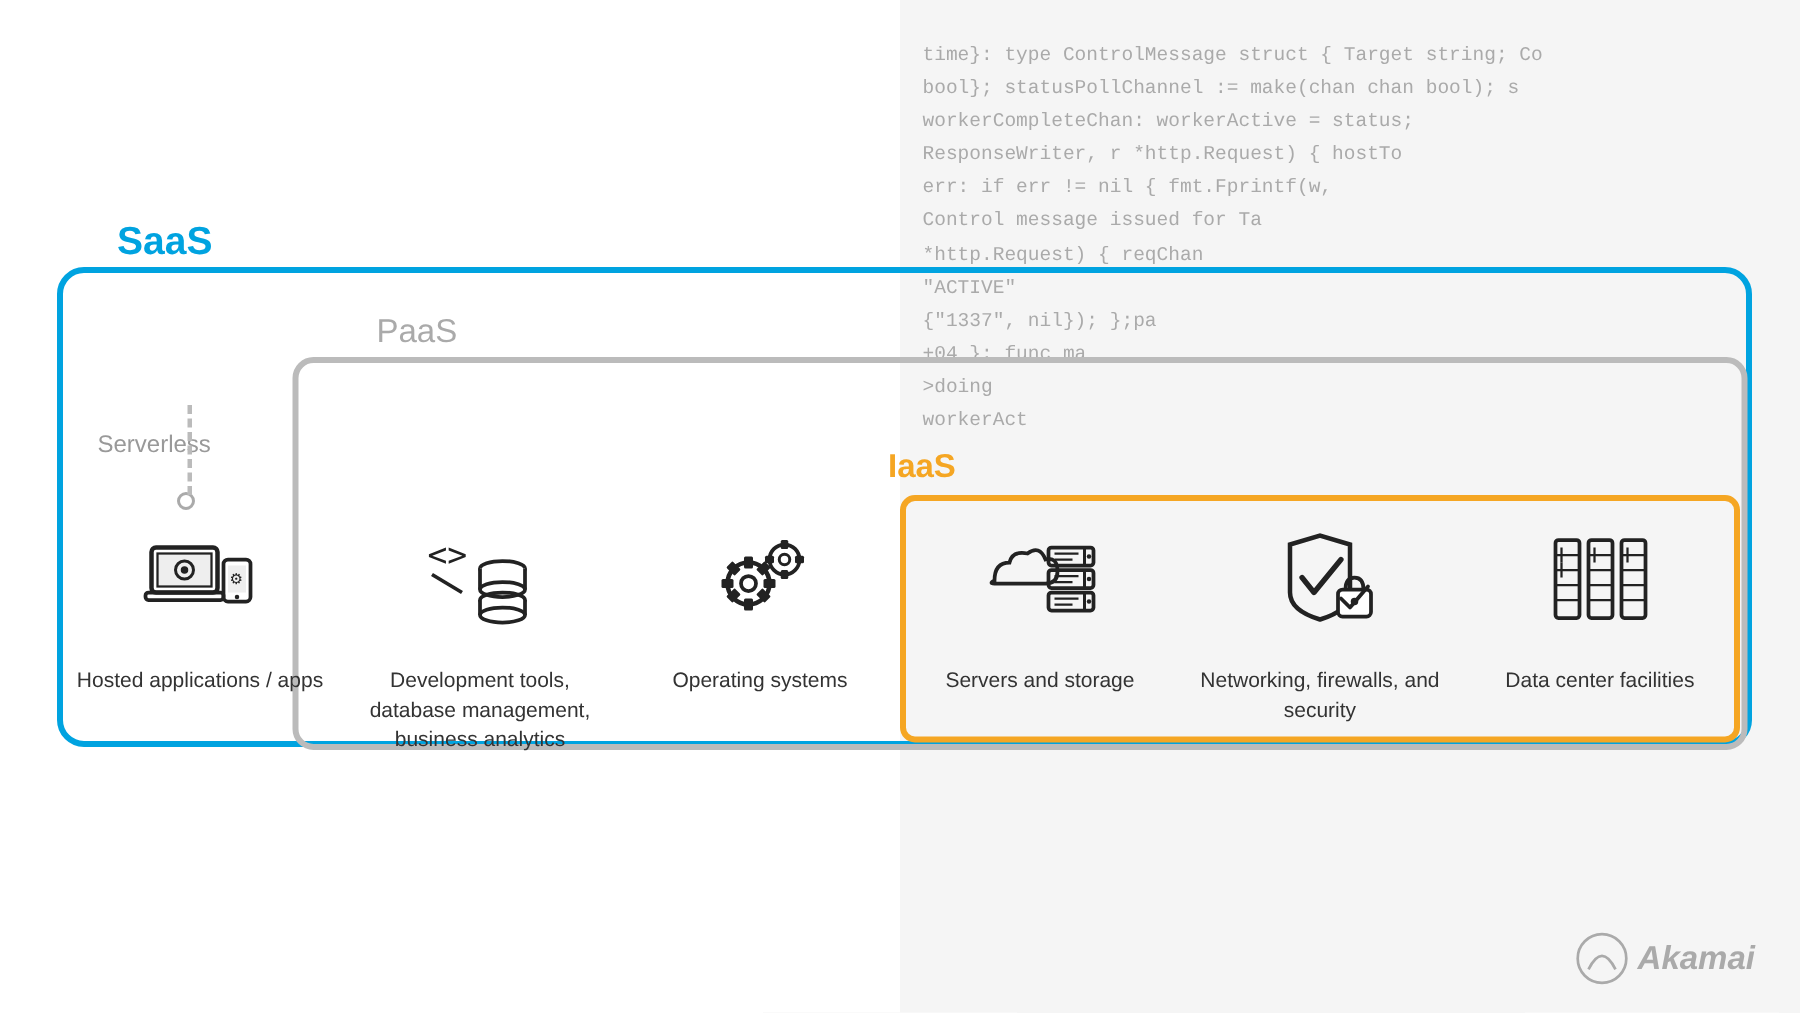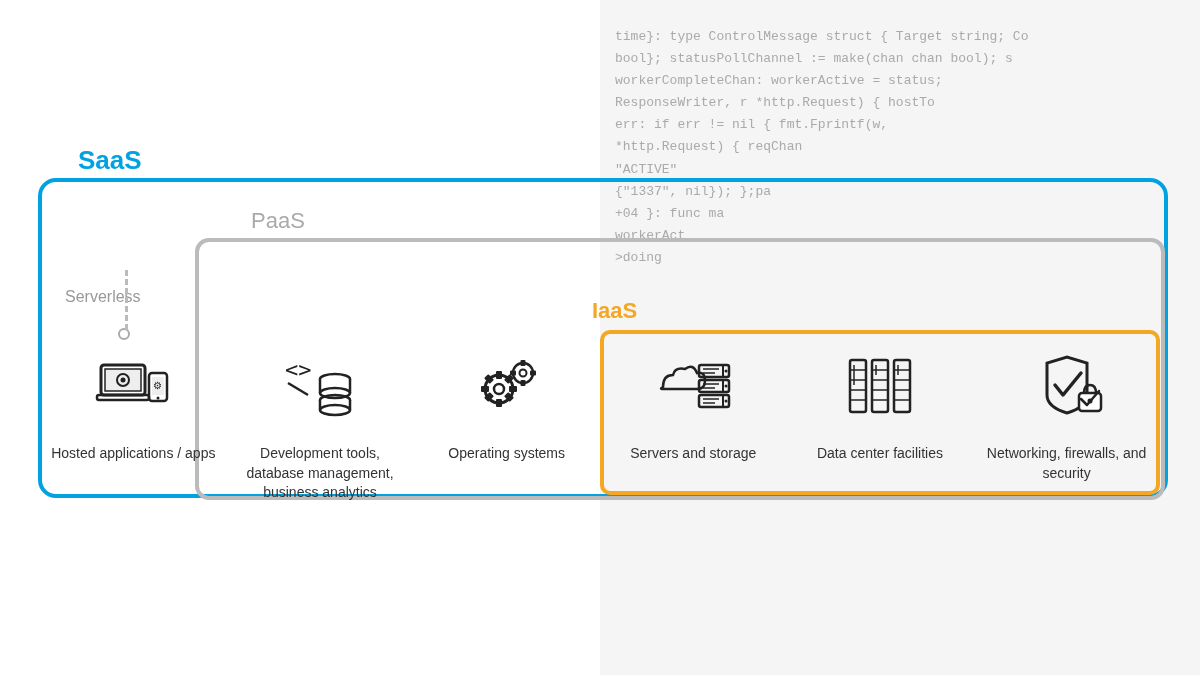--- a/index.html
+++ b/index.html
@@ -211,26 +211,27 @@
 </head>
 <body>
 
 <div class="code-bg">
   <div class="code-text" id="code-lines">
       <div>time}: type ControlMessage struct { Target string; Co</div>
       <div>bool}; statusPollChannel := make(chan chan bool); s</div>
       <div>     workerCompleteChan: workerActive = status;</div>
       <div>     ResponseWriter, r *http.Request) { hostTo</div>
       <div>          err: if err != nil { fmt.Fprintf(w,</div>
+      <div>               Control message issued for Ta</div>
       <div>               *http.Request) { reqChan</div>
       <div>                    "ACTIVE"</div>
       <div>     {"1337", nil}); };pa</div>
       <div>     +04 }: func ma</div>
+      <div>               &gt;doing</div>
       <div>          workerAct</div>
-      <div>               &gt;doing</div>
     </div>
 </div>
 
 <div class="main">
 
   <div class="saas-bracket"></div>
 
   <div class="paas-bracket"></div>
 
   <div class="iaas-bracket"></div>
@@ -335,20 +336,37 @@
     <line x1="50" y1="54" x2="66" y2="54" stroke="#222" stroke-width="1.5"></line>
     <line x1="50" y1="58" x2="62" y2="58" stroke="#222" stroke-width="1.5"></line>
   </svg>
         </div>
         <div class="col-label">Servers and storage</div>
       </div>
       <div class="col">
         <div class="col-icon">
           <svg viewBox="0 0 80 80" fill="none" xmlns="http://www.w3.org/2000/svg" class="icon">
 
+    <path d="M20 18 L20 50 Q20 62 40 68 Q60 62 60 50 L60 18 L40 12 Z" stroke="#222" stroke-width="3" fill="none"></path>
+
+    <polyline points="28,40 36,50 54,28" stroke="#222" stroke-width="3.5" fill="none" stroke-linecap="round" stroke-linejoin="round"></polyline>
+
+    <rect x="52" y="48" width="22" height="18" rx="3" stroke="#222" stroke-width="2.5" fill="white"></rect>
+    <path d="M57 48 Q57 40 63 40 Q69 40 69 48" stroke="#222" stroke-width="2.5" fill="none"></path>
+    <circle cx="63" cy="56" r="2.5" fill="#222"></circle>
+
+    <polyline points="54,54 60,60 72,46" stroke="#222" stroke-width="2.5" fill="none" stroke-linecap="round" stroke-linejoin="round"></polyline>
+  </svg>
+        </div>
+        <div class="col-label">Networking, firewalls, and security</div>
+      </div>
+      <div class="col">
+        <div class="col-icon">
+          <svg viewBox="0 0 80 80" fill="none" xmlns="http://www.w3.org/2000/svg" class="icon">
+
     <rect x="10" y="15" width="16" height="52" rx="2" stroke="#222" stroke-width="2.5" fill="none"></rect>
     <line x1="10" y1="25" x2="26" y2="25" stroke="#222" stroke-width="1.5"></line>
     <line x1="10" y1="35" x2="26" y2="35" stroke="#222" stroke-width="1.5"></line>
     <line x1="10" y1="45" x2="26" y2="45" stroke="#222" stroke-width="1.5"></line>
     <line x1="10" y1="55" x2="26" y2="55" stroke="#222" stroke-width="1.5"></line>
     <line x1="14" y1="20" x2="14" y2="30" stroke="#222" stroke-width="1.5"></line>
     <line x1="14" y1="30" x2="14" y2="40" stroke="#222" stroke-width="1.5"></line>
 
     <rect x="32" y="15" width="16" height="52" rx="2" stroke="#222" stroke-width="2.5" fill="none"></rect>
     <line x1="32" y1="25" x2="48" y2="25" stroke="#222" stroke-width="1.5"></line>
@@ -360,32 +378,22 @@
     <rect x="54" y="15" width="16" height="52" rx="2" stroke="#222" stroke-width="2.5" fill="none"></rect>
     <line x1="54" y1="25" x2="70" y2="25" stroke="#222" stroke-width="1.5"></line>
     <line x1="54" y1="35" x2="70" y2="35" stroke="#222" stroke-width="1.5"></line>
     <line x1="54" y1="45" x2="70" y2="45" stroke="#222" stroke-width="1.5"></line>
     <line x1="54" y1="55" x2="70" y2="55" stroke="#222" stroke-width="1.5"></line>
     <line x1="58" y1="20" x2="58" y2="30" stroke="#222" stroke-width="1.5"></line>
   </svg>
         </div>
         <div class="col-label">Data center facilities</div>
       </div>
-      <div class="col">
-        <div class="col-icon">
-          <svg viewBox="0 0 80 80" fill="none" xmlns="http://www.w3.org/2000/svg" class="icon">
-
-    <path d="M20 18 L20 50 Q20 62 40 68 Q60 62 60 50 L60 18 L40 12 Z" stroke="#222" stroke-width="3" fill="none"></path>
-
-    <polyline points="28,40 36,50 54,28" stroke="#222" stroke-width="3.5" fill="none" stroke-linecap="round" stroke-linejoin="round"></polyline>
-
-    <rect x="52" y="48" width="22" height="18" rx="3" stroke="#222" stroke-width="2.5" fill="white"></rect>
-    <path d="M57 48 Q57 40 63 40 Q69 40 69 48" stroke="#222" stroke-width="2.5" fill="none"></path>
-    <circle cx="63" cy="56" r="2.5" fill="#222"></circle>
-
-    <polyline points="54,54 60,60 72,46" stroke="#222" stroke-width="2.5" fill="none" stroke-linecap="round" stroke-linejoin="round"></polyline>
-  </svg>
-        </div>
-        <div class="col-label">Networking, firewalls, and security</div>
-      </div>
     </div>
 
+  <div class="akamai-logo">
+    <svg class="akamai-logo-icon" viewBox="0 0 40 40" fill="none" xmlns="http://www.w3.org/2000/svg">
+      <circle cx="20" cy="20" r="18" stroke="#aaaaaa" stroke-width="2" fill="none"></circle>
+      <path d="M10 28 Q20 8 30 28" stroke="#aaaaaa" stroke-width="2" fill="none"></path>
+    </svg>
+    <span class="akamai-logo-text">Akamai</span>
+  </div>
 </div>
 
 </body></html>

